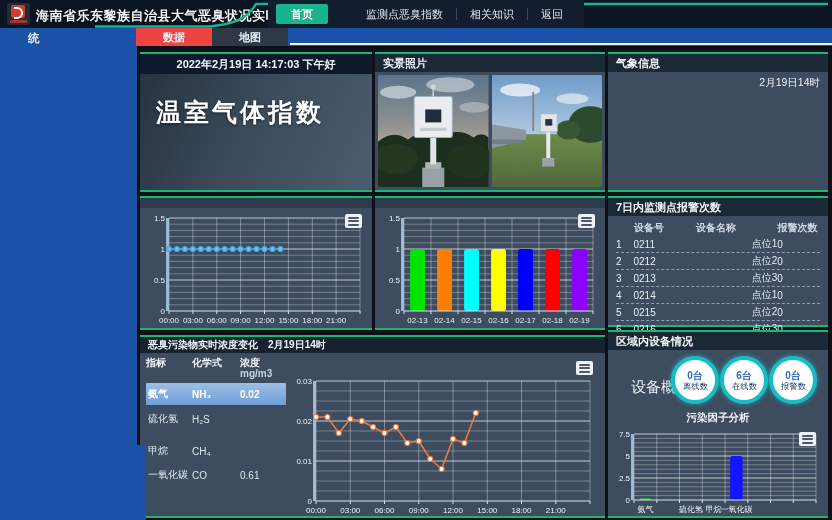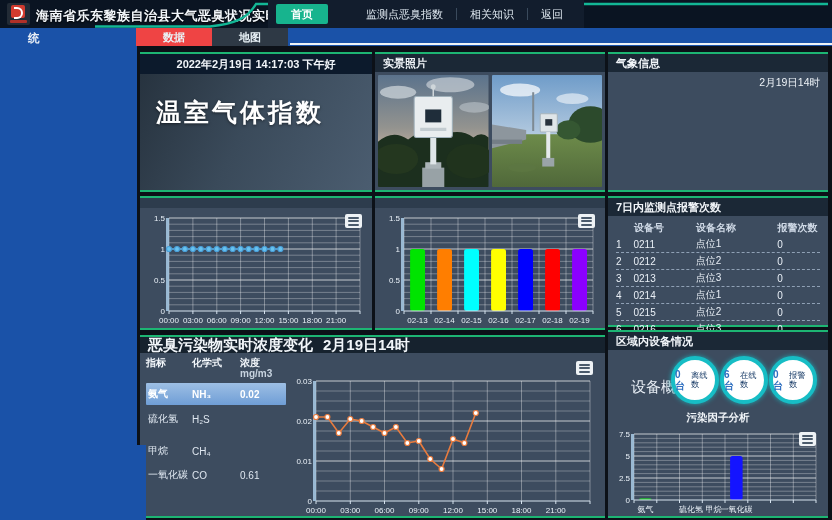--- a/index.html
+++ b/index.html
@@ -62,41 +62,41 @@
   .p4 .toolbox,.p5 .toolbox{right:10px;top:16px}
   .p7 .toolbox{right:12px;top:24px}
   .p8 .toolbox{right:12px;top:100px}
 
   
   .p6{left:608px;top:196px;width:220px;height:131px}
   .p6 .tbl{padding:3px 8px 0 8px;font-size:10px}
   .ahead,.arow{display:flex;align-items:center}
   .ahead{height:17px;color:#cfd9e6;font-weight:bold}
   .arow{height:17px;color:#eaf0f7;border-bottom:1px dashed #8fa0b5}
-  .ac0{width:18px}.ac1{width:64px}.ac2{width:84px;text-align:left}.ac3{width:44px}
+  .ac0{width:18px}.ac1{width:64px}.ac2{width:84px;text-align:right}.ac3{width:44px}
   .ah1{margin-left:18px;width:64px}.ah2{width:84px;text-align:left}.ah3{width:44px}
 
   
   .p7{left:140px;top:335px;width:465px;height:183px}
-  .p7 .phead{height:16px;line-height:16px;background:#16222e;font-size:15px;display:flex;gap:10px}
+  .p7 .phead{height:16px;line-height:16px;background:#16222e;font-size:10px;display:flex;gap:10px}
   .otbl{position:absolute;left:6px;top:20px;width:140px;font-size:10px}
   .ohead{display:flex;font-weight:bold;color:#f3f7fb;line-height:11px}
   .oc0{width:46px}.oc1{width:48px}.oc2{width:42px}
   .ounit{font-size:10px;color:#c8d4e0;font-weight:bold}
   .orow{display:flex;align-items:center;height:20px;margin-top:4px;color:#dfe7f0}
   .orow.hl{background:linear-gradient(#9dbfe4,#6f9ed6);color:#fff;font-weight:bold;height:22px;border-radius:1px}
   .orow .oc0{padding-left:2px}
   .orow:nth-child(3){margin-top:12px}
   .ochart-title{position:absolute;left:146px;top:20px;width:310px;text-align:center;font-size:10.5px;font-weight:bold;color:#f1f5f9}
   .p7 .chart{left:146px;top:36px;width:312px;height:142px}
 
   
   .p8{left:608px;top:330px;width:220px;height:188px}
   .overview-label{position:absolute;left:23px;top:46px;font-size:15px;color:#e8eef5}
-  .stat{position:absolute;top:24px;width:48px;height:48px;border-radius:50%;background:#fff;border:4px solid #17bdc5;box-shadow:0 0 5px rgba(23,189,197,.8);display:flex;flex-direction:row;align-items:center;justify-content:center}
+  .stat{position:absolute;top:24px;width:48px;height:48px;border-radius:50%;background:#fff;border:4px solid #17bdc5;box-shadow:0 0 5px rgba(23,189,197,.8);display:flex;flex-direction:column;align-items:center;justify-content:center}
   .stat .v{font-size:10px;font-weight:bold;color:#2e6fc0;line-height:11px}
   .stat .l{font-size:9px;color:#173a66;line-height:10px;transform:scale(.92)}
   .stat.s0{left:63px}.stat.s1{left:112px}.stat.s2{left:161px}
   .analysis-title{position:absolute;left:0;top:79px;width:100%;text-align:center;font-size:10.5px;font-weight:bold;color:#f1f5f9}
   .p8 .chart{left:4px;top:94px;width:212px;height:88px}
 </style>
 </head>
 <body>
 
 <div class="page">

